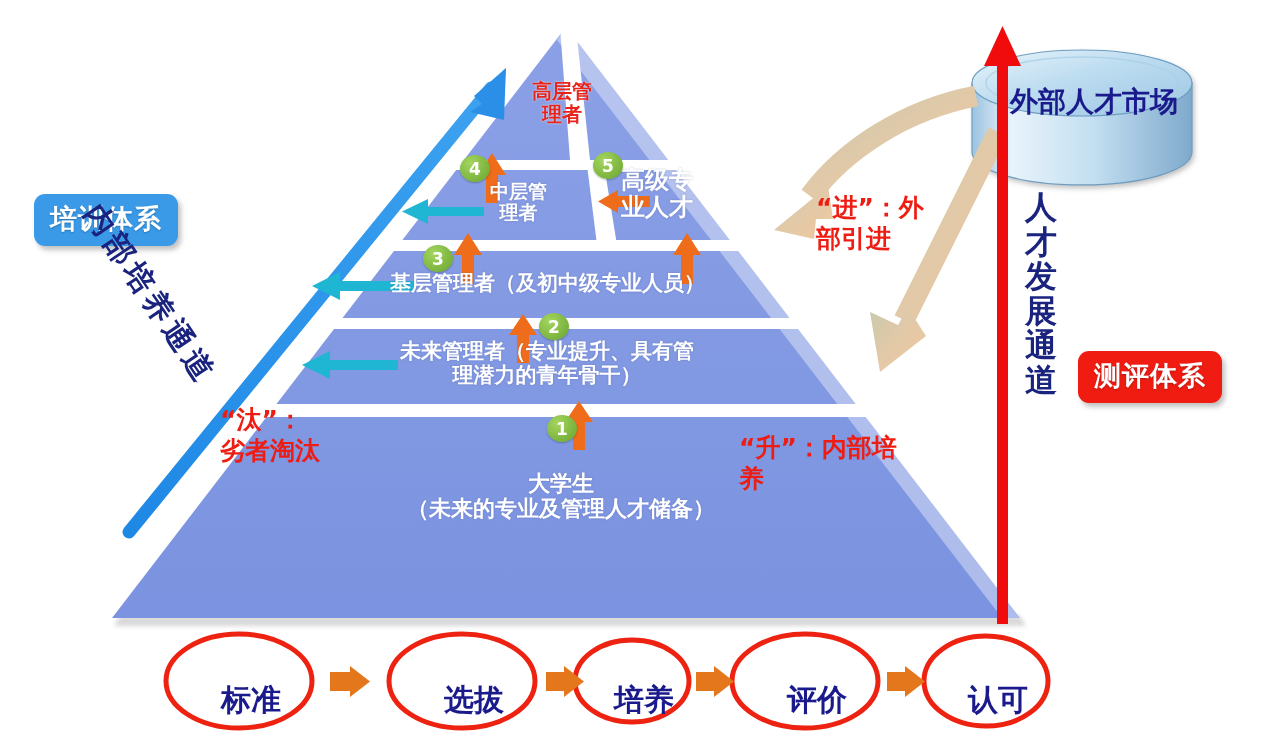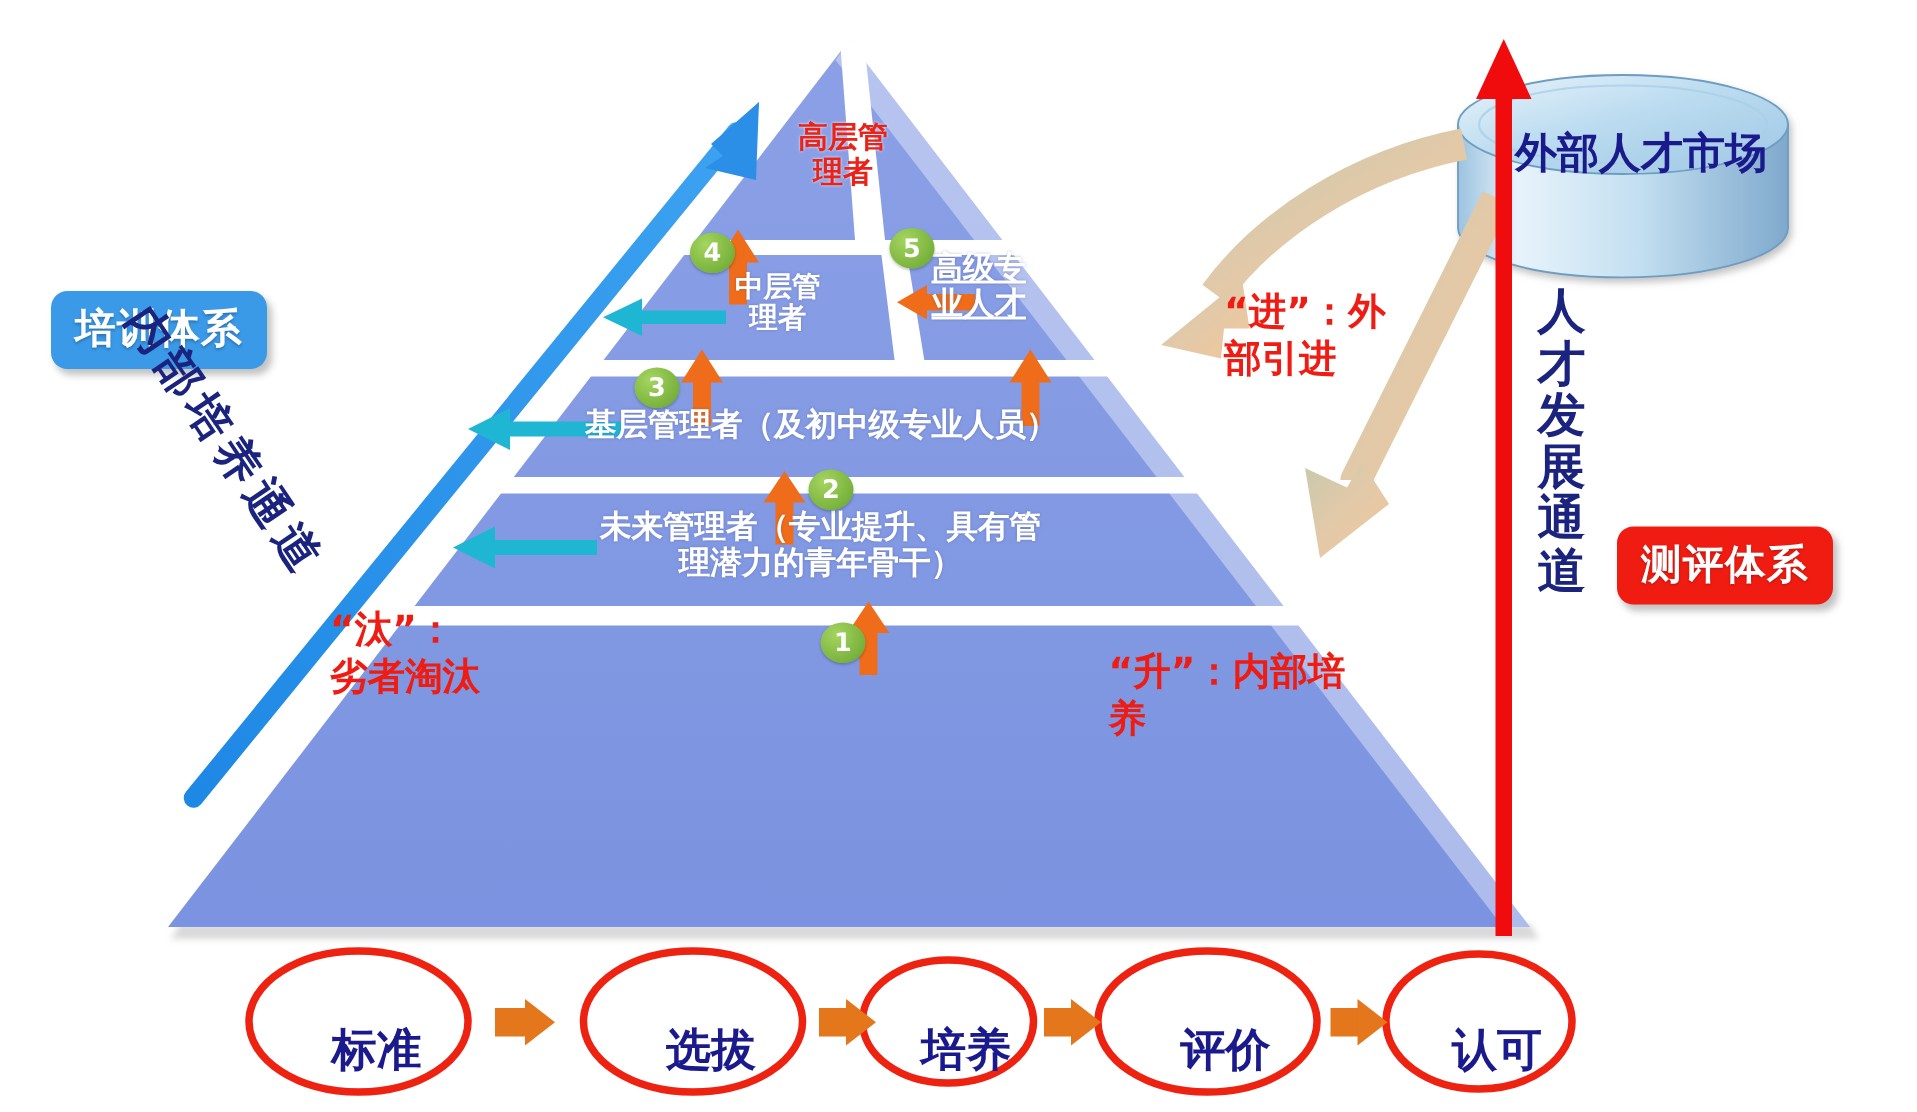--- a/index.html
+++ b/index.html
@@ -13,21 +13,21 @@
   .lbl{position:absolute;white-space:nowrap;line-height:1.12;}
 
   
   .tier-txt{
     color:#ffffff;font-weight:bold;text-align:center;
     text-shadow:0 0 2px rgba(60,70,130,.35);
   }
   #t-top   {left:528px;top:80px; font-size:20px;color:#e8231a;
             text-shadow:0 0 2px rgba(255,255,255,.9);line-height:1.15;}
   #t-mid   {left:486px;top:170px;font-size:19px;margin-top:11px;}
-  #t-spec  {left:617px;top:167px;font-size:21px;text-decoration:underline;}
+  #t-spec  {left:617px;top:167px;font-size:24px;}
   #t-base1 {left:386px;top:272px;font-size:21px;}
   #t-future{left:396px;top:340px;font-size:21px;}
   #t-stu   {left:403px;top:472px;font-size:22px;}
 
   
   .red{color:#ee1c12;font-weight:bold;}
   #a-tai {left:216px;top:404px;font-size:25px;line-height:1.25;}
   #a-sheng{left:735px;top:432px;font-size:25px;line-height:1.25;}
   #a-jin {left:812px;top:192px;font-size:25px;line-height:1.25;}
 
@@ -244,20 +244,21 @@
         </g>
       </g>
     </g>
   </svg>
 
   <div class="lbl tier-txt" id="t-top">高层管<br>理者</div>
   <div class="lbl tier-txt" id="t-mid">中层管<br>理者</div>
   <div class="lbl tier-txt" id="t-spec">高级专<br>业人才</div>
   <div class="lbl tier-txt" id="t-base1">基层管理者（及初中级专业人员）</div>
   <div class="lbl tier-txt" id="t-future">未来管理者（专业提升、具有管<br>理潜力的青年骨干）</div>
+  <div class="lbl tier-txt" id="t-stu">大学生<br>（未来的专业及管理人才储备）</div>
 
   <div class="lbl red" id="a-tai">“汰”：<br>劣者淘汰</div>
   <div class="lbl red" id="a-sheng">“升”：内部培<br>养</div>
   <div class="lbl red" id="a-jin">“进”：外<br>部引进</div>
 
   <div class="badge" id="badge-train" style="background: rgb(58, 154, 232);">培训体系</div>
   <div class="badge" id="badge-eval" style="background: rgb(240, 28, 17);">测评体系</div>
 
   <div id="rot-left">内部培养通道</div>
   <div id="rot-right">人<br>才<br>发<br>展<br>通<br>道</div>

